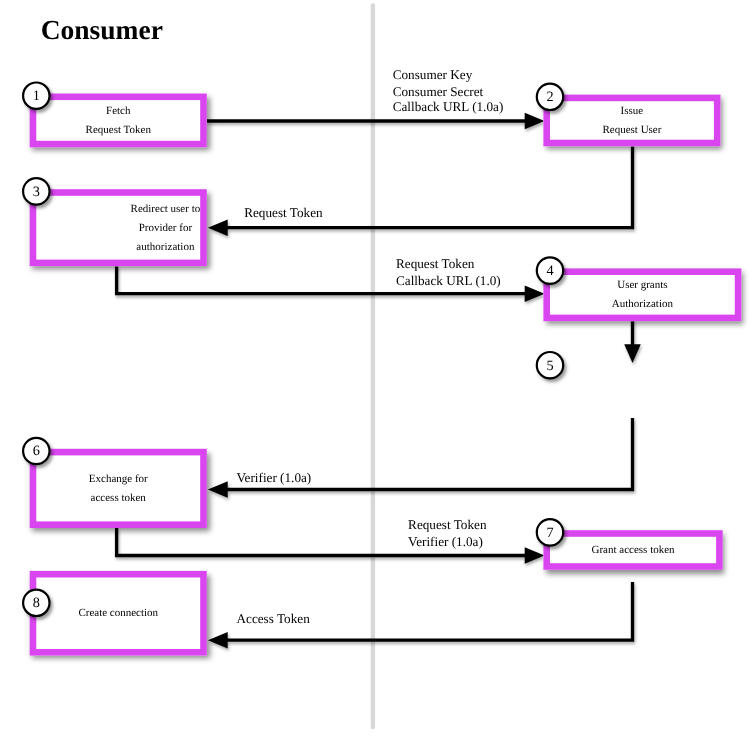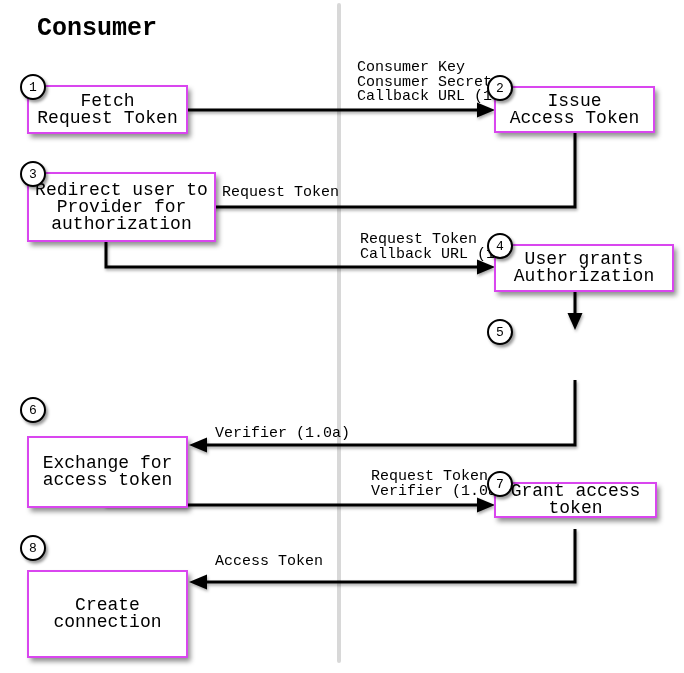--- a/index.html
+++ b/index.html
@@ -1,21 +1,21 @@
 <!DOCTYPE html>
 <html><head>
 <meta charset="utf-8">
 <style>
   html, body { margin: 0; padding: 0; background: #ffffff; }
   .canvas {
     position: relative;
     width: 684px;
     height: 673px;
     background: #ffffff;
-    font-family: Liberation Mono, monospace;
+    font-family: Liberation Serif, serif;
     color: #000000;
     overflow: hidden;
   }
   .divider {
     position: absolute;
     left: 337px; top: 3px;
     width: 4px; height: 660px;
     background: #d8d8d8;
     border-radius: 2px;
   }
@@ -33,48 +33,48 @@
     position: absolute;
     left: 0; top: 0;
     filter: drop-shadow(1.5px 2px 1.5px rgba(0,0,0,0.35));
   }
   .arrows path { stroke: #000; stroke-width: 3; fill: none; }
   .arrows polygon { fill: #000; stroke: none; }
   .box {
     position: absolute;
     box-sizing: border-box;
     background: #ffffff;
-    border: 2px solid #d946ef;
+    border: 6px solid #d946ef;
     box-shadow: 2.5px 3.5px 5px rgba(0,0,0,0.45);
     display: flex;
     align-items: center;
     justify-content: center;
     text-align: center;
-    font-size: 18px;
+    font-size: 10px;
     line-height: 17px;
     white-space: pre-line;
     z-index: 2;
   }
   .num {
     position: absolute;
     box-sizing: border-box;
     width: 26px; height: 26px;
     background: #ffffff;
     border: 2px solid #000000;
     border-radius: 50%;
     box-shadow: 2px 2.5px 3px rgba(0,0,0,0.4);
     display: flex;
     align-items: center;
     justify-content: center;
     font-size: 13px;
     z-index: 3;
   }
   .lbl {
     position: absolute;
-    font-size: 15px;
+    font-size: 12px;
     line-height: 14.5px;
     white-space: pre-line;
     z-index: 1;
   }
 </style>
 </head>
 <body>
 
 <div class="canvas">
 
@@ -125,48 +125,48 @@
   <div class="lbl" style="left:215px; top:555px;">Access Token</div>
 
   <div class="box" style="left:27px; top:85px; width:161px; height:49px;">
     <span>Fetch
 Request Token</span>
   </div>
   <div class="num" style="left:20px; top:74px;">1</div>
 
   <div class="box" style="left:494px; top:86px; width:161px; height:47px;">
     <span>Issue
-Access Token</span>
+Request User</span>
   </div>
   <div class="num" style="left:487px; top:75px;">2</div>
 
-  <div class="box" style="left:27px; top:172px; width:189px; height:70px;">
+  <div class="box" style="left:27px; top:172px; width:161px; height:70px;justify-content:flex-end;">
     <span>Redirect user to
 Provider for
 authorization</span>
   </div>
   <div class="num" style="left:20px; top:161px;">3</div>
 
   <div class="box" style="left:494px; top:244px; width:180px; height:48px;">
     <span>User grants
 Authorization</span>
   </div>
   <div class="num" style="left:487px; top:233px;">4</div>
 
   <div class="num" style="left:487px; top:319px;">5</div>
 
-  <div class="box" style="left:27px; top:408px; width:161px; height:72px;margin-top:28px;">
+  <div class="box" style="left:27px; top:408px; width:161px; height:72px;">
     <span>Exchange for
 access token</span>
   </div>
   <div class="num" style="left:20px; top:397px;">6</div>
 
   <div class="box" style="left:494px; top:482px; width:163px; height:36px;">
     <span>Grant access token</span>
   </div>
   <div class="num" style="left:487px; top:471px;">7</div>
 
-  <div class="box" style="left:27px; top:570px; width:161px; height:88px;">
+  <div class="box" style="left:27px; top:519px; width:161px; height:77px;">
     <span>Create connection</span>
   </div>
   <div class="num" style="left:20px; top:535px;">8</div>
 
 </div>
 
 </body></html>

